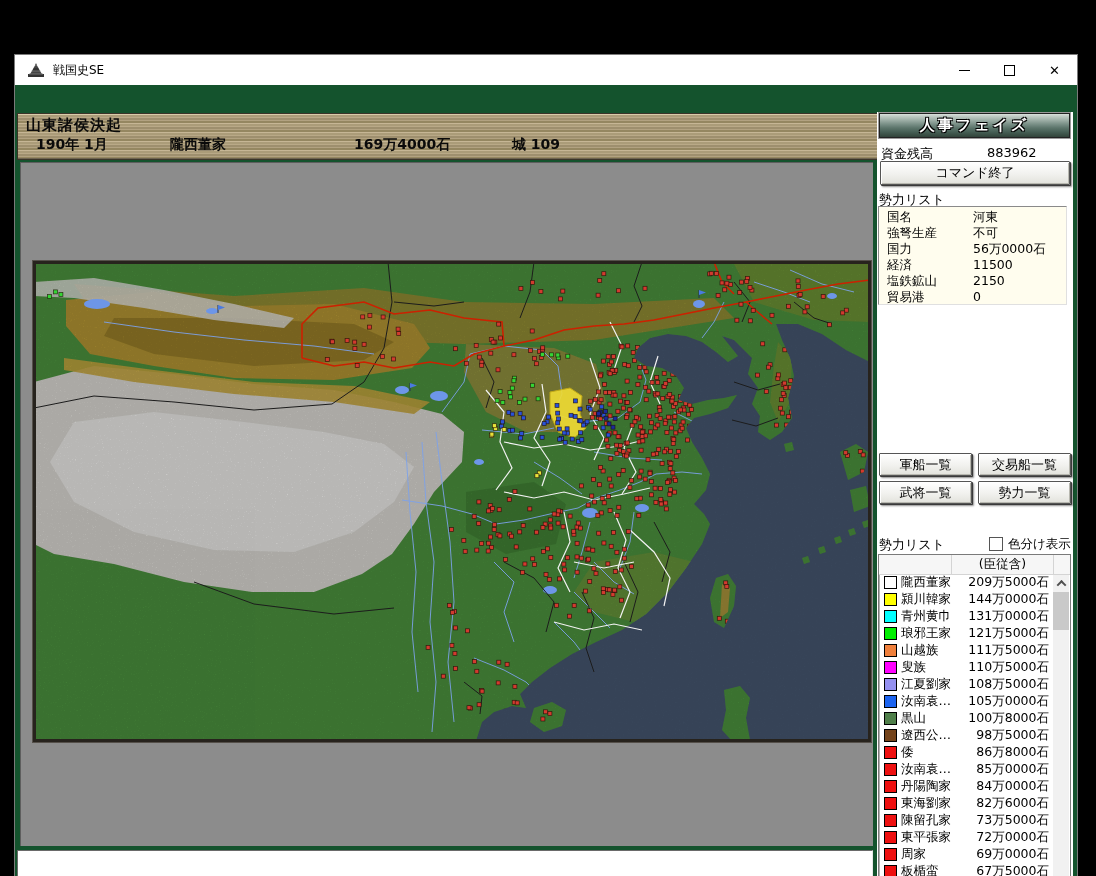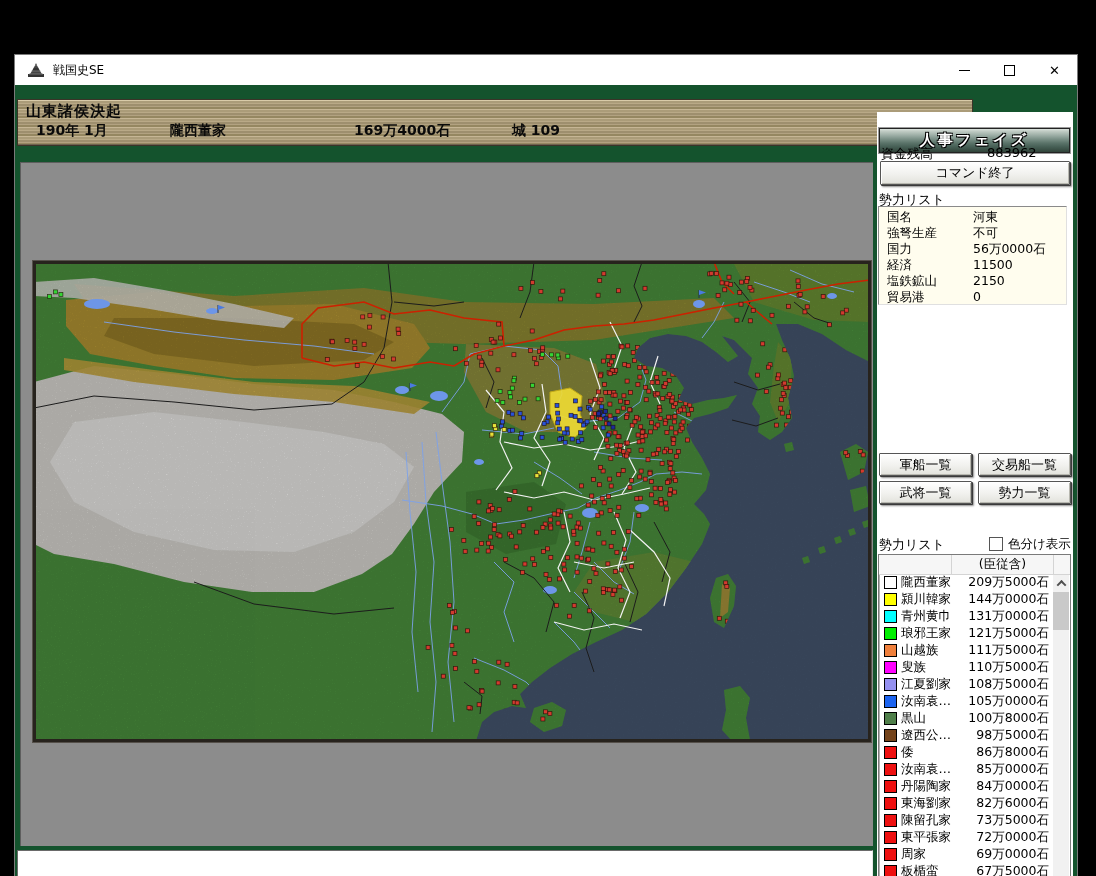--- a/index.html
+++ b/index.html
@@ -13,42 +13,42 @@
   .wincontrols{position:absolute;right:0;top:0;height:30px;display:flex;}
   .wbtn{width:45px;height:30px;display:flex;align-items:center;justify-content:center;cursor:default;}
   .glyph-min{width:11px;height:0;border-bottom:1px solid #000;}
   .glyph-max{width:9px;height:9px;border:1px solid #000;}
   .glyph-close{font-size:13px;color:#000;line-height:1;}
   
   .menubar{position:absolute;left:0;top:30px;right:0;height:23px;background:#fff;
     border-bottom:2px solid #9a9a9a;display:flex;align-items:center;padding-left:4px;box-sizing:border-box;}
   .menuitem{font-size:12px;color:#000;padding:2px 9px;white-space:nowrap;}
   
-  .banner{position:absolute;left:2px;top:44px;width:956px;height:47px;box-sizing:border-box;
+  .banner{position:absolute;left:2px;top:58px;width:956px;height:47px;box-sizing:border-box;
     border:1px solid #3a3428;
     background:repeating-linear-gradient(180deg,#c6b695 0 1px,#ab9c79 1px 3px,#b9a987 3px 4px,#9e8f6e 4px 6px,#b2a281 6px 7px,#958761 7px 9px);
     box-shadow:inset 0 1px 0 #d9cba9,inset 0 -1px 0 #6e6350;}
   .scenario{position:absolute;left:8px;top:2px;font-size:15px;font-weight:bold;color:#0a0a0a;letter-spacing:1px;}
   .bannerrow{position:absolute;left:0;top:22px;width:100%;height:20px;font-size:14px;font-weight:bold;color:#0a0a0a;}
   .b-date{position:absolute;left:18px;}
   .b-faction{position:absolute;left:152px;}
   .b-koku{position:absolute;left:336px;}
   .b-castles{position:absolute;left:494px;}
   
   .grayarea{position:absolute;left:5px;top:107px;width:853px;height:684px;background:#8c8c8c;
     box-shadow:inset 1px 1px 0 #5e5e5e;}
   .mapframe{position:absolute;left:13px;top:99px;width:838px;height:481px;background:#3d4c62;
     border:1px solid #27231d;box-sizing:border-box;box-shadow:0 0 0 1px #55504a;}
   .mapframe svg{display:block;width:836px;height:479px;}
   
   .messagebox{position:absolute;left:2px;top:795px;width:856px;height:49px;background:#fff;
     border:1px solid;border-color:#6a6a6a #e8e8e8 #e8e8e8 #6a6a6a;box-sizing:border-box;}
   
   .rightpanel{position:absolute;left:862px;top:57px;width:196px;height:787px;background:#fff;}
-  .phase{position:absolute;left:1px;top:15px;width:193px;height:27px;box-sizing:border-box;
+  .phase{position:absolute;left:1px;top:0;width:193px;height:27px;box-sizing:border-box;
     border:1px solid #9a9a9a;box-shadow:inset 0 0 0 1px #222;
     background:linear-gradient(180deg,#e6ece8 0,#c2cdc6 3px,#9fb0a8 7px,#7b9188 11px,#5b746a 15px,#455e54 19px,#35493f 23px,#2b3c34 25px,#93a29a 26px,#dfe5e1 27px);
     display:flex;align-items:center;justify-content:center;}
   .phase span{font-size:15px;font-weight:bold;color:#fff;letter-spacing:3px;
     text-shadow:1px 1px 0 #000,-1px -1px 0 #000,1px -1px 0 #000,-1px 1px 0 #000;}
   .fundsrow{position:absolute;left:4px;top:33px;width:190px;font-size:13px;color:#000;}
   .fundsval{position:absolute;left:106px;top:0;}
   .btn3d{box-sizing:border-box;background:linear-gradient(180deg,#ffffff,#f1f1ee 55%,#e2e2dc);
     border:1px solid #555;border-radius:1px;color:#000;font-size:13px;text-align:left;
     display:flex;align-items:center;justify-content:center;

